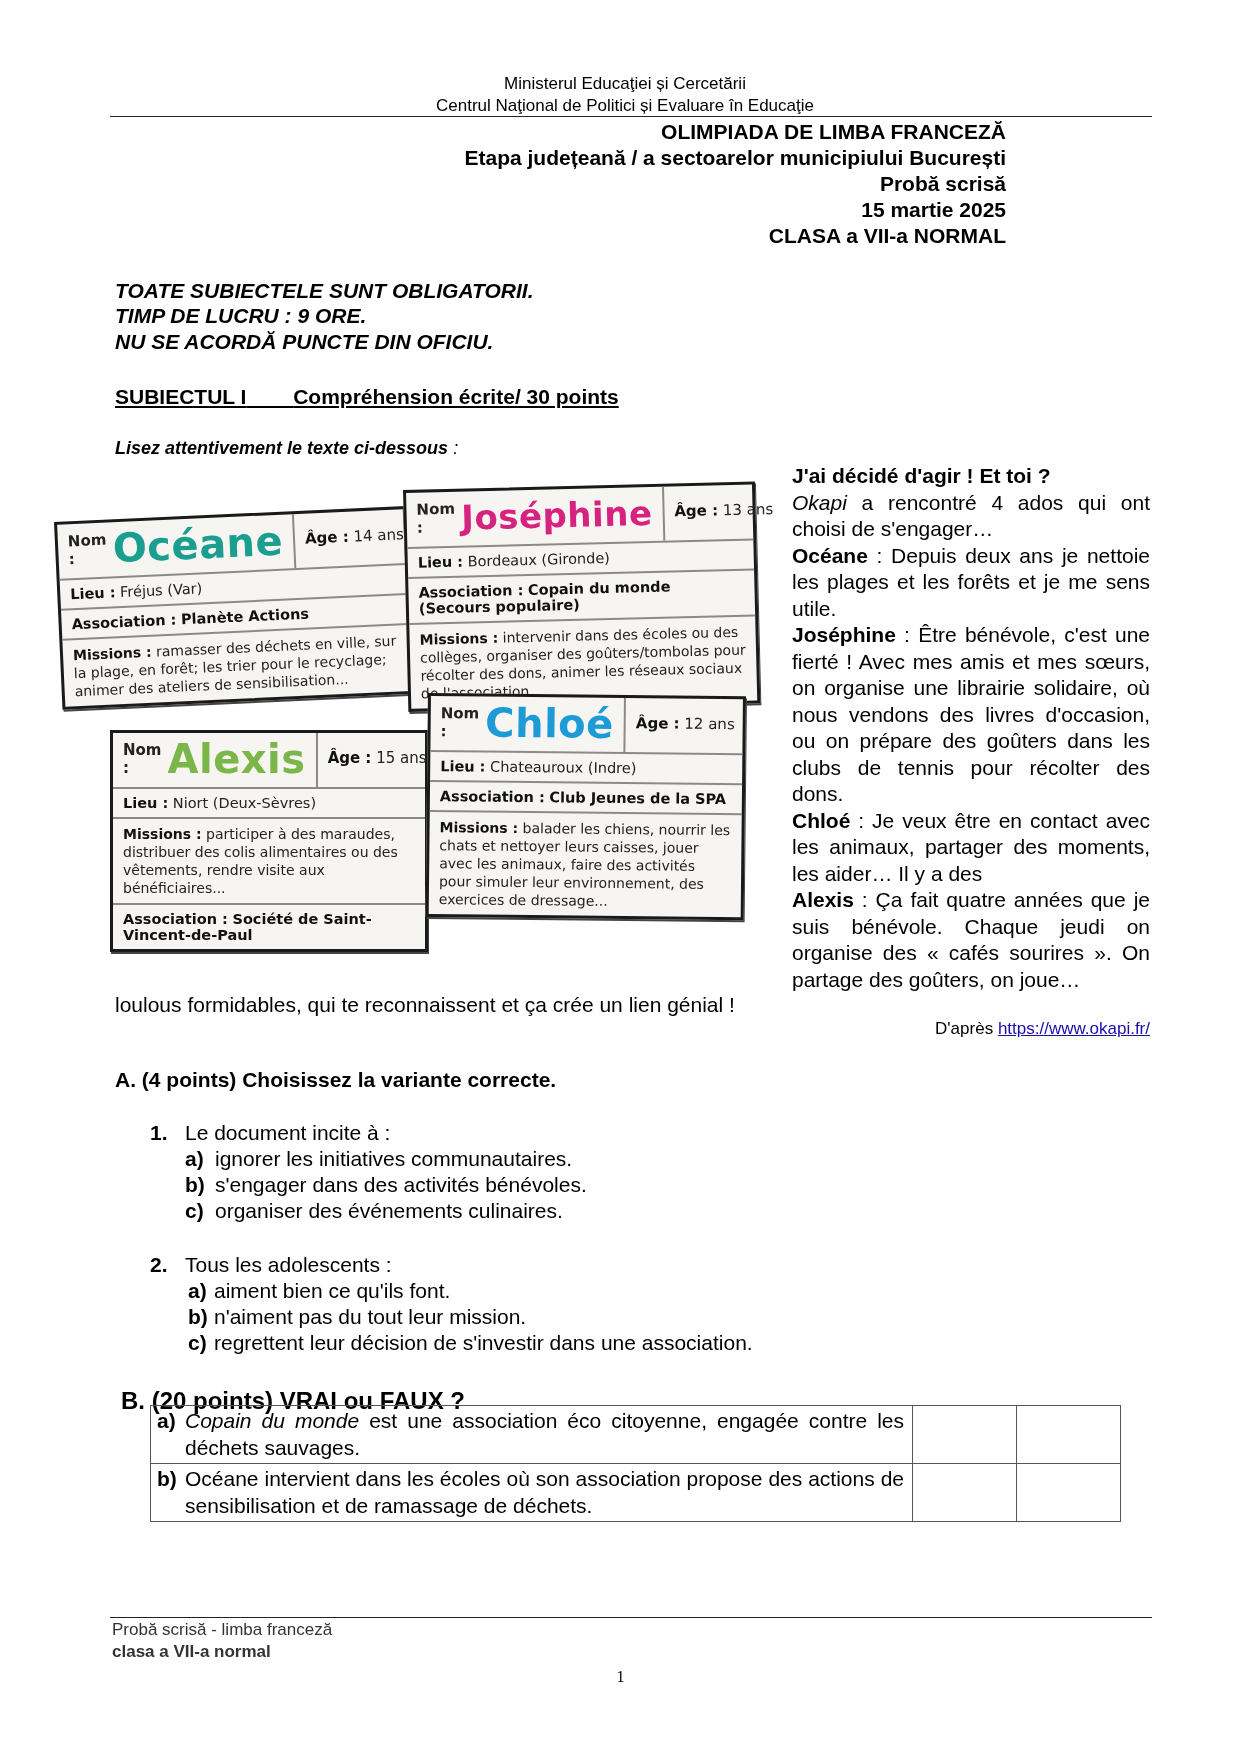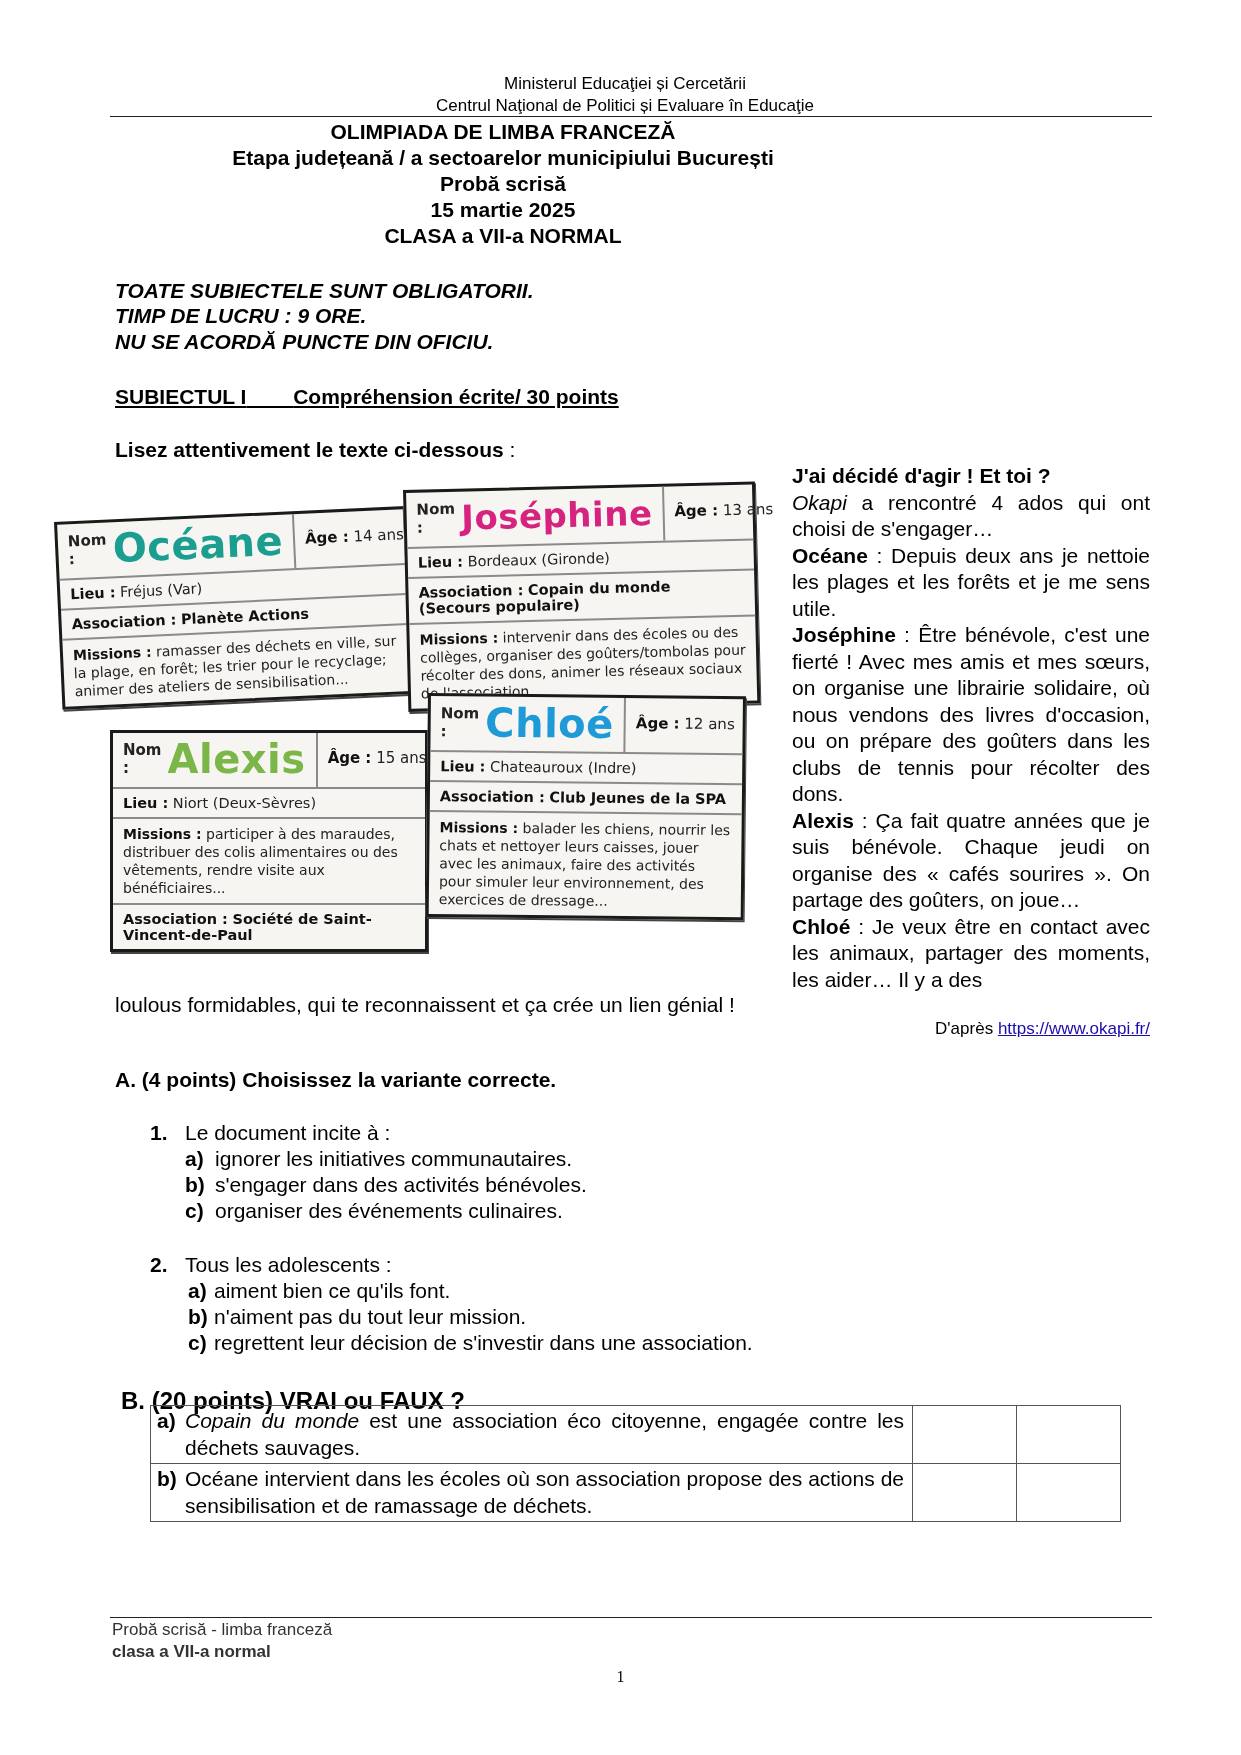--- a/index.html
+++ b/index.html
@@ -2,27 +2,27 @@
 <html><head>
 <meta charset="utf-8">
 <style>
   * { box-sizing: border-box; margin: 0; padding: 0; }
   html, body { width: 1241px; height: 1755px; background: #ffffff; }
   body { position: relative; font-family: "Liberation Sans", sans-serif; color: #000; overflow: hidden; }
 
   
   .hdr-small { position: absolute; left: 0; width: 1241px; text-align: center; font-size: 17px; line-height: 21px; padding-left: 9px; }
   .hdr-rule { position: absolute; left: 110px; width: 1042px; height: 0; border-top: 1.5px solid #222; }
-  .hdr-title { position: absolute; left: 0; width: 1006px; text-align: center; font-weight: bold; font-size: 21px; line-height: 26px; }
+  .hdr-title { position: absolute; left: 0; width: 1006px; text-align: right; font-weight: bold; font-size: 21px; line-height: 26px; }
 
   .instr { position: absolute; left: 115px; font-weight: bold; font-style: italic; font-size: 21px; line-height: 26px; }
 
   .subj { position: absolute; left: 115px; top: 384px; font-weight: bold; font-size: 21px; line-height: 26px; text-decoration: underline; white-space: pre; }
 
-  .lisez { position: absolute; left: 115px; top: 438px; font-size: 21px; font-weight: bold; }
+  .lisez { position: absolute; left: 115px; top: 438px; font-size: 18px; font-style: italic; font-weight: bold; }
   .lisez .colon { font-weight: normal; }
 
   
   .card { position: absolute; background: #f7f5f1; border: 3px solid #1a1a1a; font-family: "DejaVu Sans", sans-serif; box-shadow: 1px 2px 0 #444; }
   .card .row { border-bottom: 2px solid #8a8a8a; padding: 6px 10px; font-size: 14.5px; color: #222; }
   .card .row:last-child { border-bottom: none; }
   .card .lbl { font-weight: bold; color: #111; }
   .card .toprow { display: flex; align-items: flex-end; padding: 0; }
   .card .namecell { flex: 1; padding: 4px 10px 6px 10px; border-right: 2px solid #8a8a8a; display: flex; align-items: flex-end; }
   .card .agecell { padding: 4px 10px 8px 10px; font-size: 15px; white-space: nowrap; align-self: stretch; display: flex; align-items: center; }
@@ -133,22 +133,22 @@
   <div class="row"><span class="lbl">Lieu :</span> <span>Chateauroux (Indre)</span></div>
   <div class="row"><span class="lbl">Association :</span> <span class="assoc">Club Jeunes de la SPA</span></div>
   <div class="row missions"><span class="lbl">Missions :</span> <span>balader les chiens, nourrir les chats et nettoyer leurs caisses, jouer avec les animaux, faire des activités pour simuler leur environnement, des exercices de dressage...</span></div>
 </div>
 
 <div class="rcol" style="top:463px;">
   <p><b>J'ai décidé d'agir ! Et toi ?</b></p>
   <p><i>Okapi</i><span> a rencontré 4 ados qui ont choisi de s'engager…</span></p>
   <p><b>Océane</b><span> : Depuis deux ans je nettoie les plages et les forêts et je me sens utile.</span></p>
   <p><b>Joséphine</b><span> : Être bénévole, c'est une fierté ! Avec mes amis et mes sœurs, on organise une librairie solidaire, où nous vendons des livres d'occasion, ou on prépare des goûters dans les clubs de tennis pour récolter des dons.</span></p>
+  <p><b>Chloé</b><span> : Je veux être en contact avec les animaux, partager des moments, les aider… Il y a des</span></p>
   <p><b>Alexis</b><span> : Ça fait quatre années que je suis bénévole. Chaque jeudi on organise des « cafés sourires ». On partage des goûters, on joue…</span></p>
-  <p><b>Chloé</b><span> : Je veux être en contact avec les animaux, partager des moments, les aider… Il y a des</span></p>
 </div>
 <div class="tail">loulous formidables, qui te reconnaissent et ça crée un lien génial !</div>
 <div class="source"><span>D'après </span><a>https://www.okapi.fr/</a></div>
 
 <div class="secA-title">A. (4 points) Choisissez la variante correcte.</div>
 
 <div class="q" style="left:150px; top:1120px;"><span class="num">1.</span><span>Le document incite à :</span></div>
 <div class="opt" style="left:185px; top:1146px;"><span class="ol">a)</span><span>ignorer les initiatives communautaires.</span></div>
 <div class="opt" style="left:185px; top:1172px;"><span class="ol">b)</span><span>s'engager dans des activités bénévoles.</span></div>
 <div class="opt" style="left:185px; top:1198px;"><span class="ol">c)</span><span>organiser des événements culinaires.</span></div>

